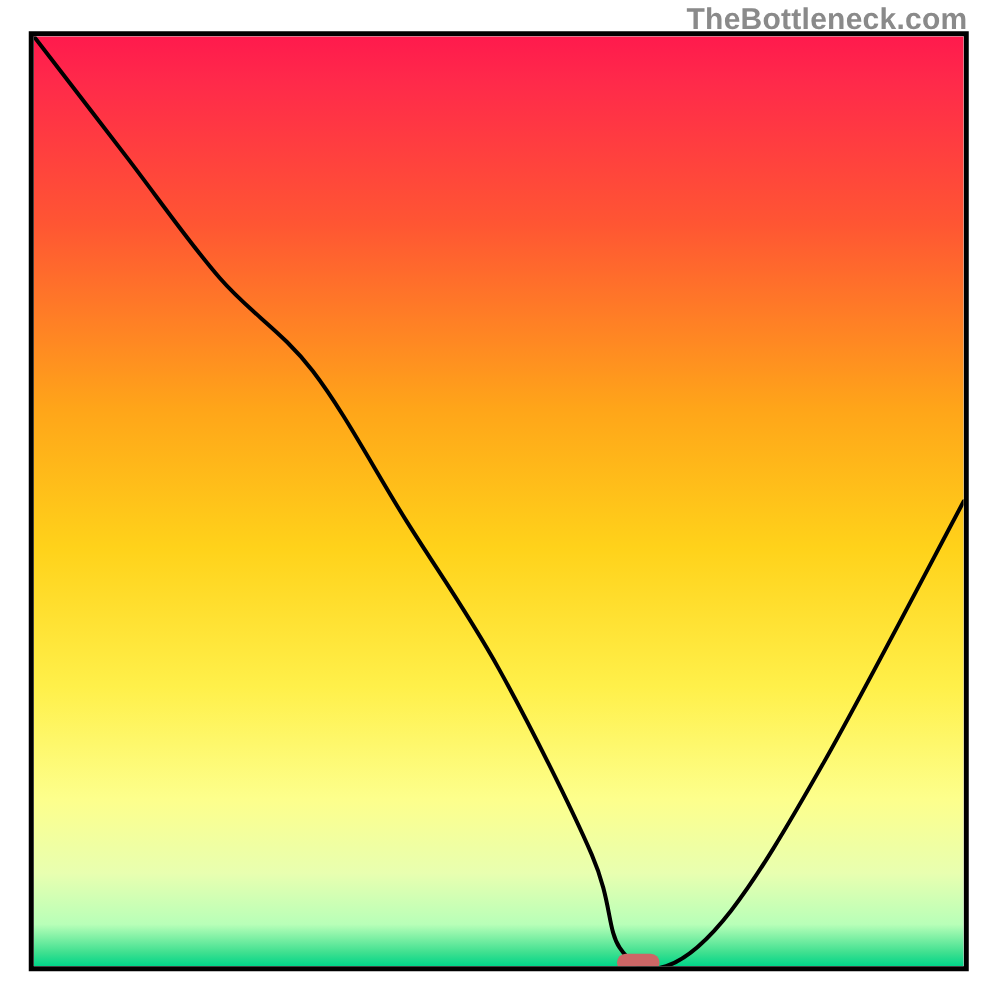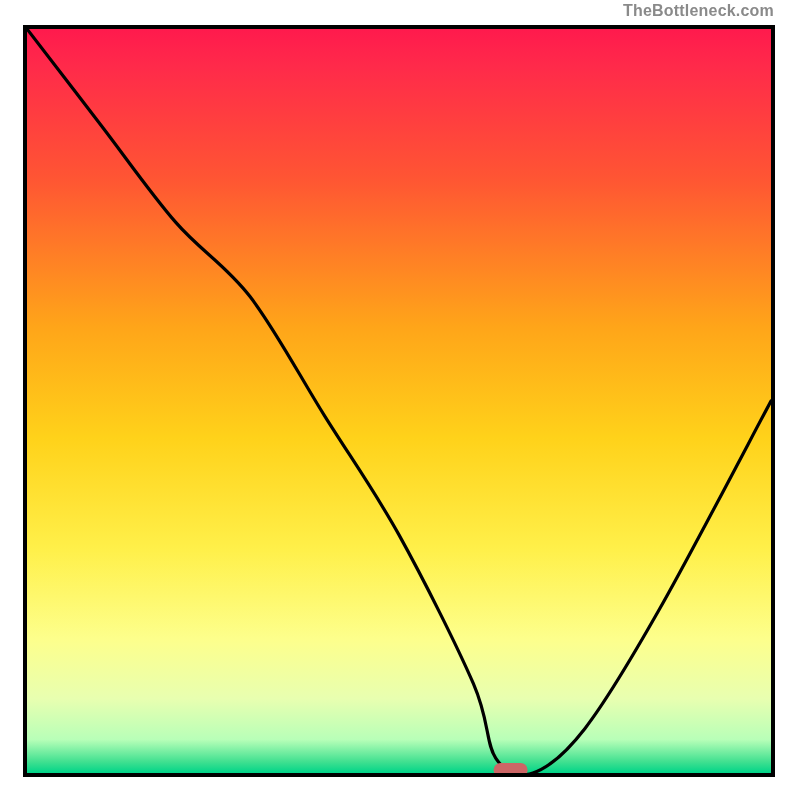--- a/index.html
+++ b/index.html
@@ -17,21 +17,21 @@
     width: 752px;
     height: 752px;
     border: 4px solid #000;
     box-sizing: border-box;
     overflow: hidden;
   }
   .watermark {
     position: absolute;
     top: 2px;
     right: 26px;
-    font-size: 16px;
+    font-size: 24px;
     font-weight: bold;
     color: #8a8a8a;
     letter-spacing: 0.2px;
   }
   svg {
     display: block;
     width: 100%;
     height: 100%;
   }
   .curve {

